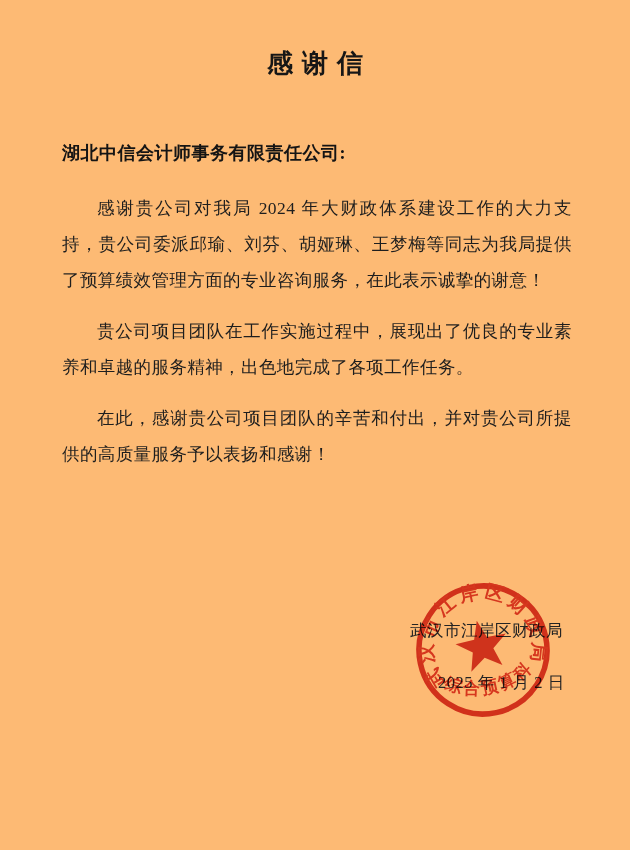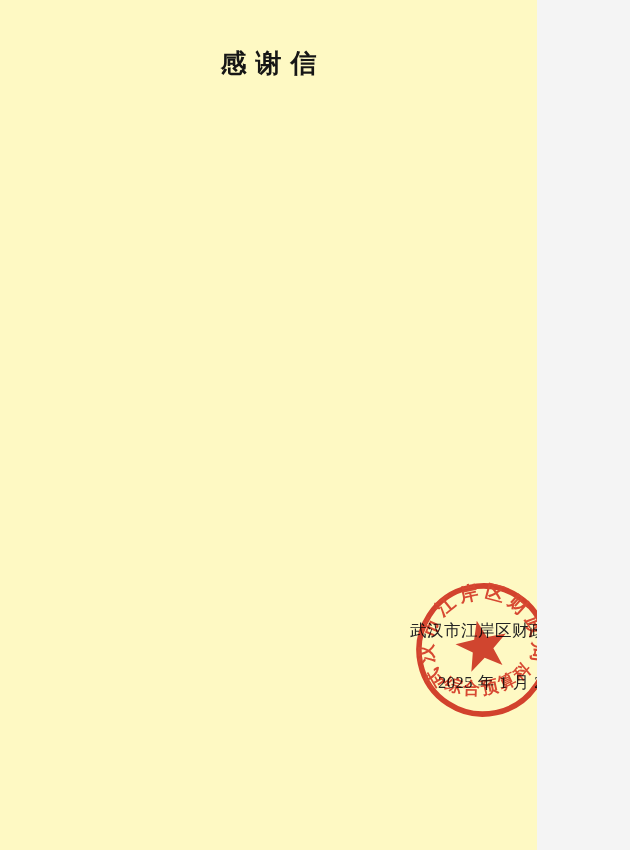--- a/index.html
+++ b/index.html
@@ -3,22 +3,22 @@
 <meta charset="utf-8">
 <style>
   html, body { margin: 0; padding: 0; }
   body {
     width: 630px; height: 850px;
     background: #f4f4f4;
     font-family: "Liberation Serif", "DejaVu Serif", serif;
   }
   .page {
     position: relative;
-    width: 537px; height: 850px;
-    background: #fef9c3;
+    width: 630px; height: 850px;
+    background: #fdba74;
     overflow: hidden;
     color: #1c1c1c;
   }
   .doc-title {
     margin: 0;
     padding-top: 46px;
     text-align: center;
     font-size: 26px;
     font-weight: bold;
     letter-spacing: 9px;
@@ -83,20 +83,26 @@
     font-weight: bold;
   }
 </style>
 </head>
 <body>
 
 <div class="page">
 
   <h1 class="doc-title">感谢信</h1>
 
+  <div class="body-text">
+    <div class="salutation">湖北中信会计师事务有限责任公司:</div>
+    <p class="first">感谢贵公司对我局 2024 年大财政体系建设工作的大力支持，贵公司委派邱瑜、刘芬、胡娅琳、王梦梅等同志为我局提供了预算绩效管理方面的专业咨询服务，在此表示诚挚的谢意！</p>
+    <p>贵公司项目团队在工作实施过程中，展现出了优良的专业素养和卓越的服务精神，出色地完成了各项工作任务。</p>
+    <p>在此，感谢贵公司项目团队的辛苦和付出，并对贵公司所提供的高质量服务予以表扬和感谢！</p>
+  </div>
 
   <div class="sig-org">武汉市江岸区财政局</div>
   <div class="sig-date">2025 年 1 月 2 日</div>
 
   <svg class="seal" viewBox="0 0 200 200" xmlns="http://www.w3.org/2000/svg" aria-hidden="true">
     <g transform="rotate(-12 100 100)">
       <circle cx="100" cy="100" r="64" fill="none" stroke="#cf2e24" stroke-width="5.5"></circle>
       <defs>
         <path id="seal-arc-path" d="M 56,122 A 50,50 0 1 1 144,122" fill="none"></path>
         <path id="seal-bottom-path" d="M 56,130 A 80,80 0 0 0 144,130" fill="none"></path>

